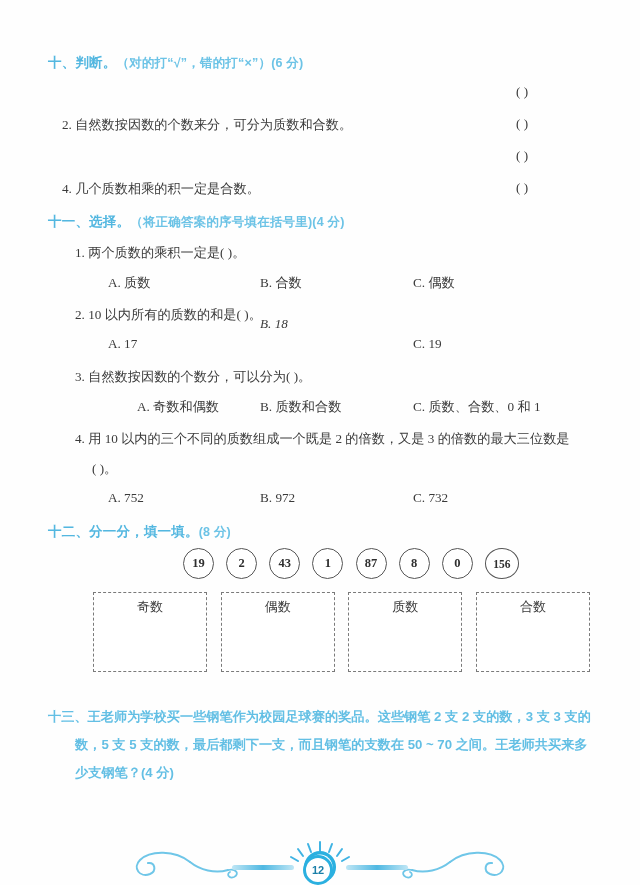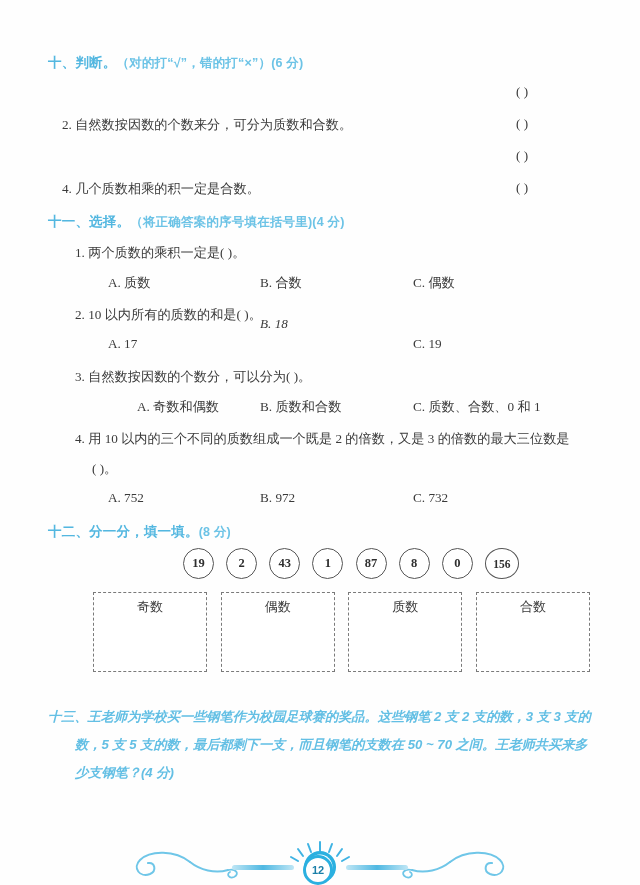--- a/index.html
+++ b/index.html
@@ -107,21 +107,20 @@
   }
 
   
   .wp {
     position: absolute;
     font-family: "Liberation Sans", "DejaVu Sans", sans-serif;
     font-weight: bold;
     color: #63bfe4;
     font-size: 13.2px;
     white-space: nowrap;
-    font-style: italic;
   }
 
   
   .footer {
     position: absolute;
     left: 0;
     top: 840px;
     width: 640px;
     height: 45px;
   }

